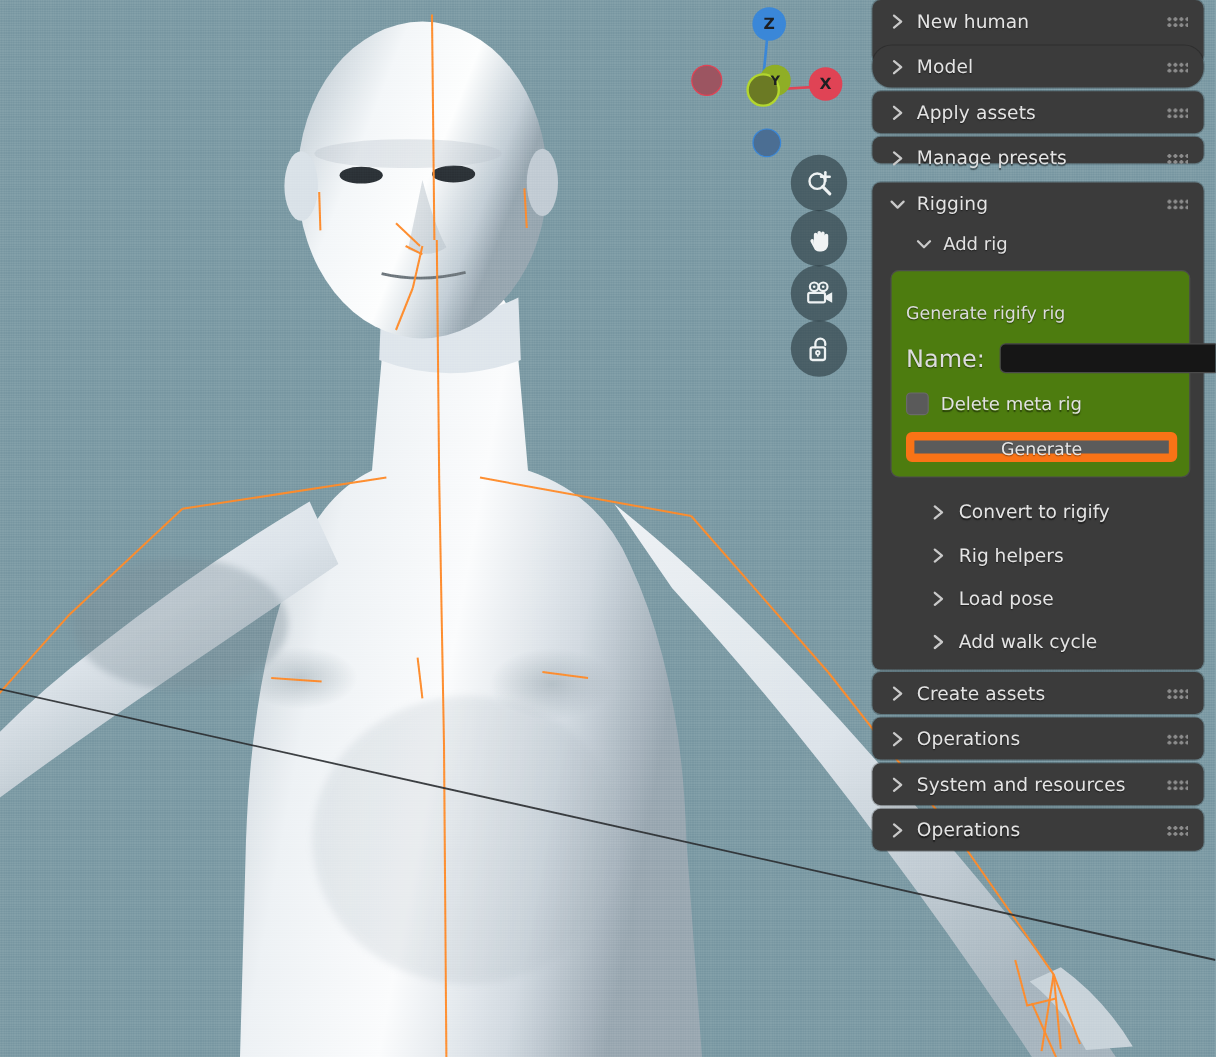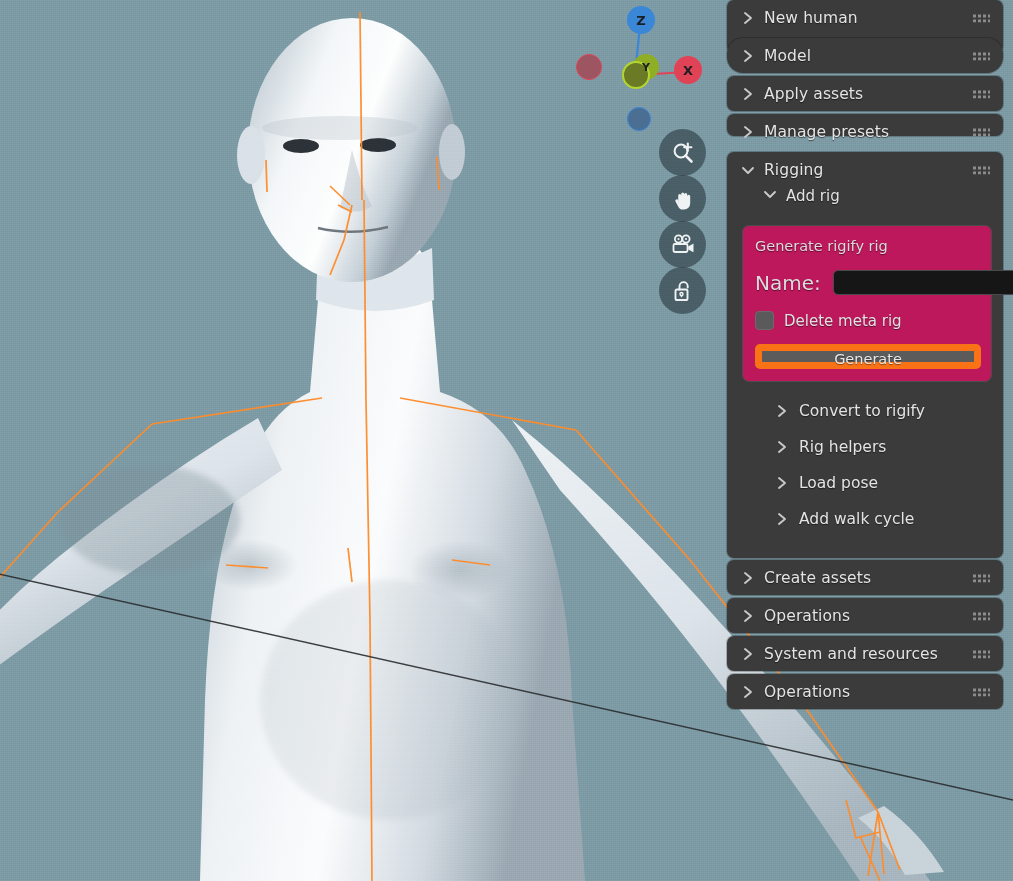--- a/index.html
+++ b/index.html
@@ -72,35 +72,35 @@
     white-space:nowrap;
   }
   .grip {
     position:absolute; right:13px; top:50%; transform:translateY(-50%);
     width:18px; height:9px;
     background-image:radial-gradient(circle, #9a9a9a 45%, transparent 46%);
     background-size:5px 5px; background-position:0 0;
     opacity:.85;
   }
   .sub-header {
-    height:32px; display:flex; 
+    height:32px; display:flex; align-items:center;
     padding-left:36px; cursor:pointer; user-select:none;
   }
   .sub-title {
     font-size:15px; color:#e2e2e2;
     text-shadow:0 1px 1px rgba(0,0,0,.5);
   }
 
   
   .inner-box {
     margin:6px 11px 0 15px;
-    background:#be185d;
+    background:#4d7c0f;
     border:1px solid #4c4c4c;
     border-radius:7px;
-    padding:12px 10px 12px 12px;
+    padding:28px 10px 12px 12px;
   }
   .inner-box-title {
     font-size:14.5px; color:#dcdcdc; margin-bottom:16px;
     text-shadow:0 1px 1px rgba(0,0,0,.5);
   }
   .field-row { display:flex; align-items:center; margin-bottom:16px; }
   .field-label {
     font-size:20px; color:#dcdcdc; margin-right:12px;
     text-shadow:0 1px 1px rgba(0,0,0,.5);
   }

